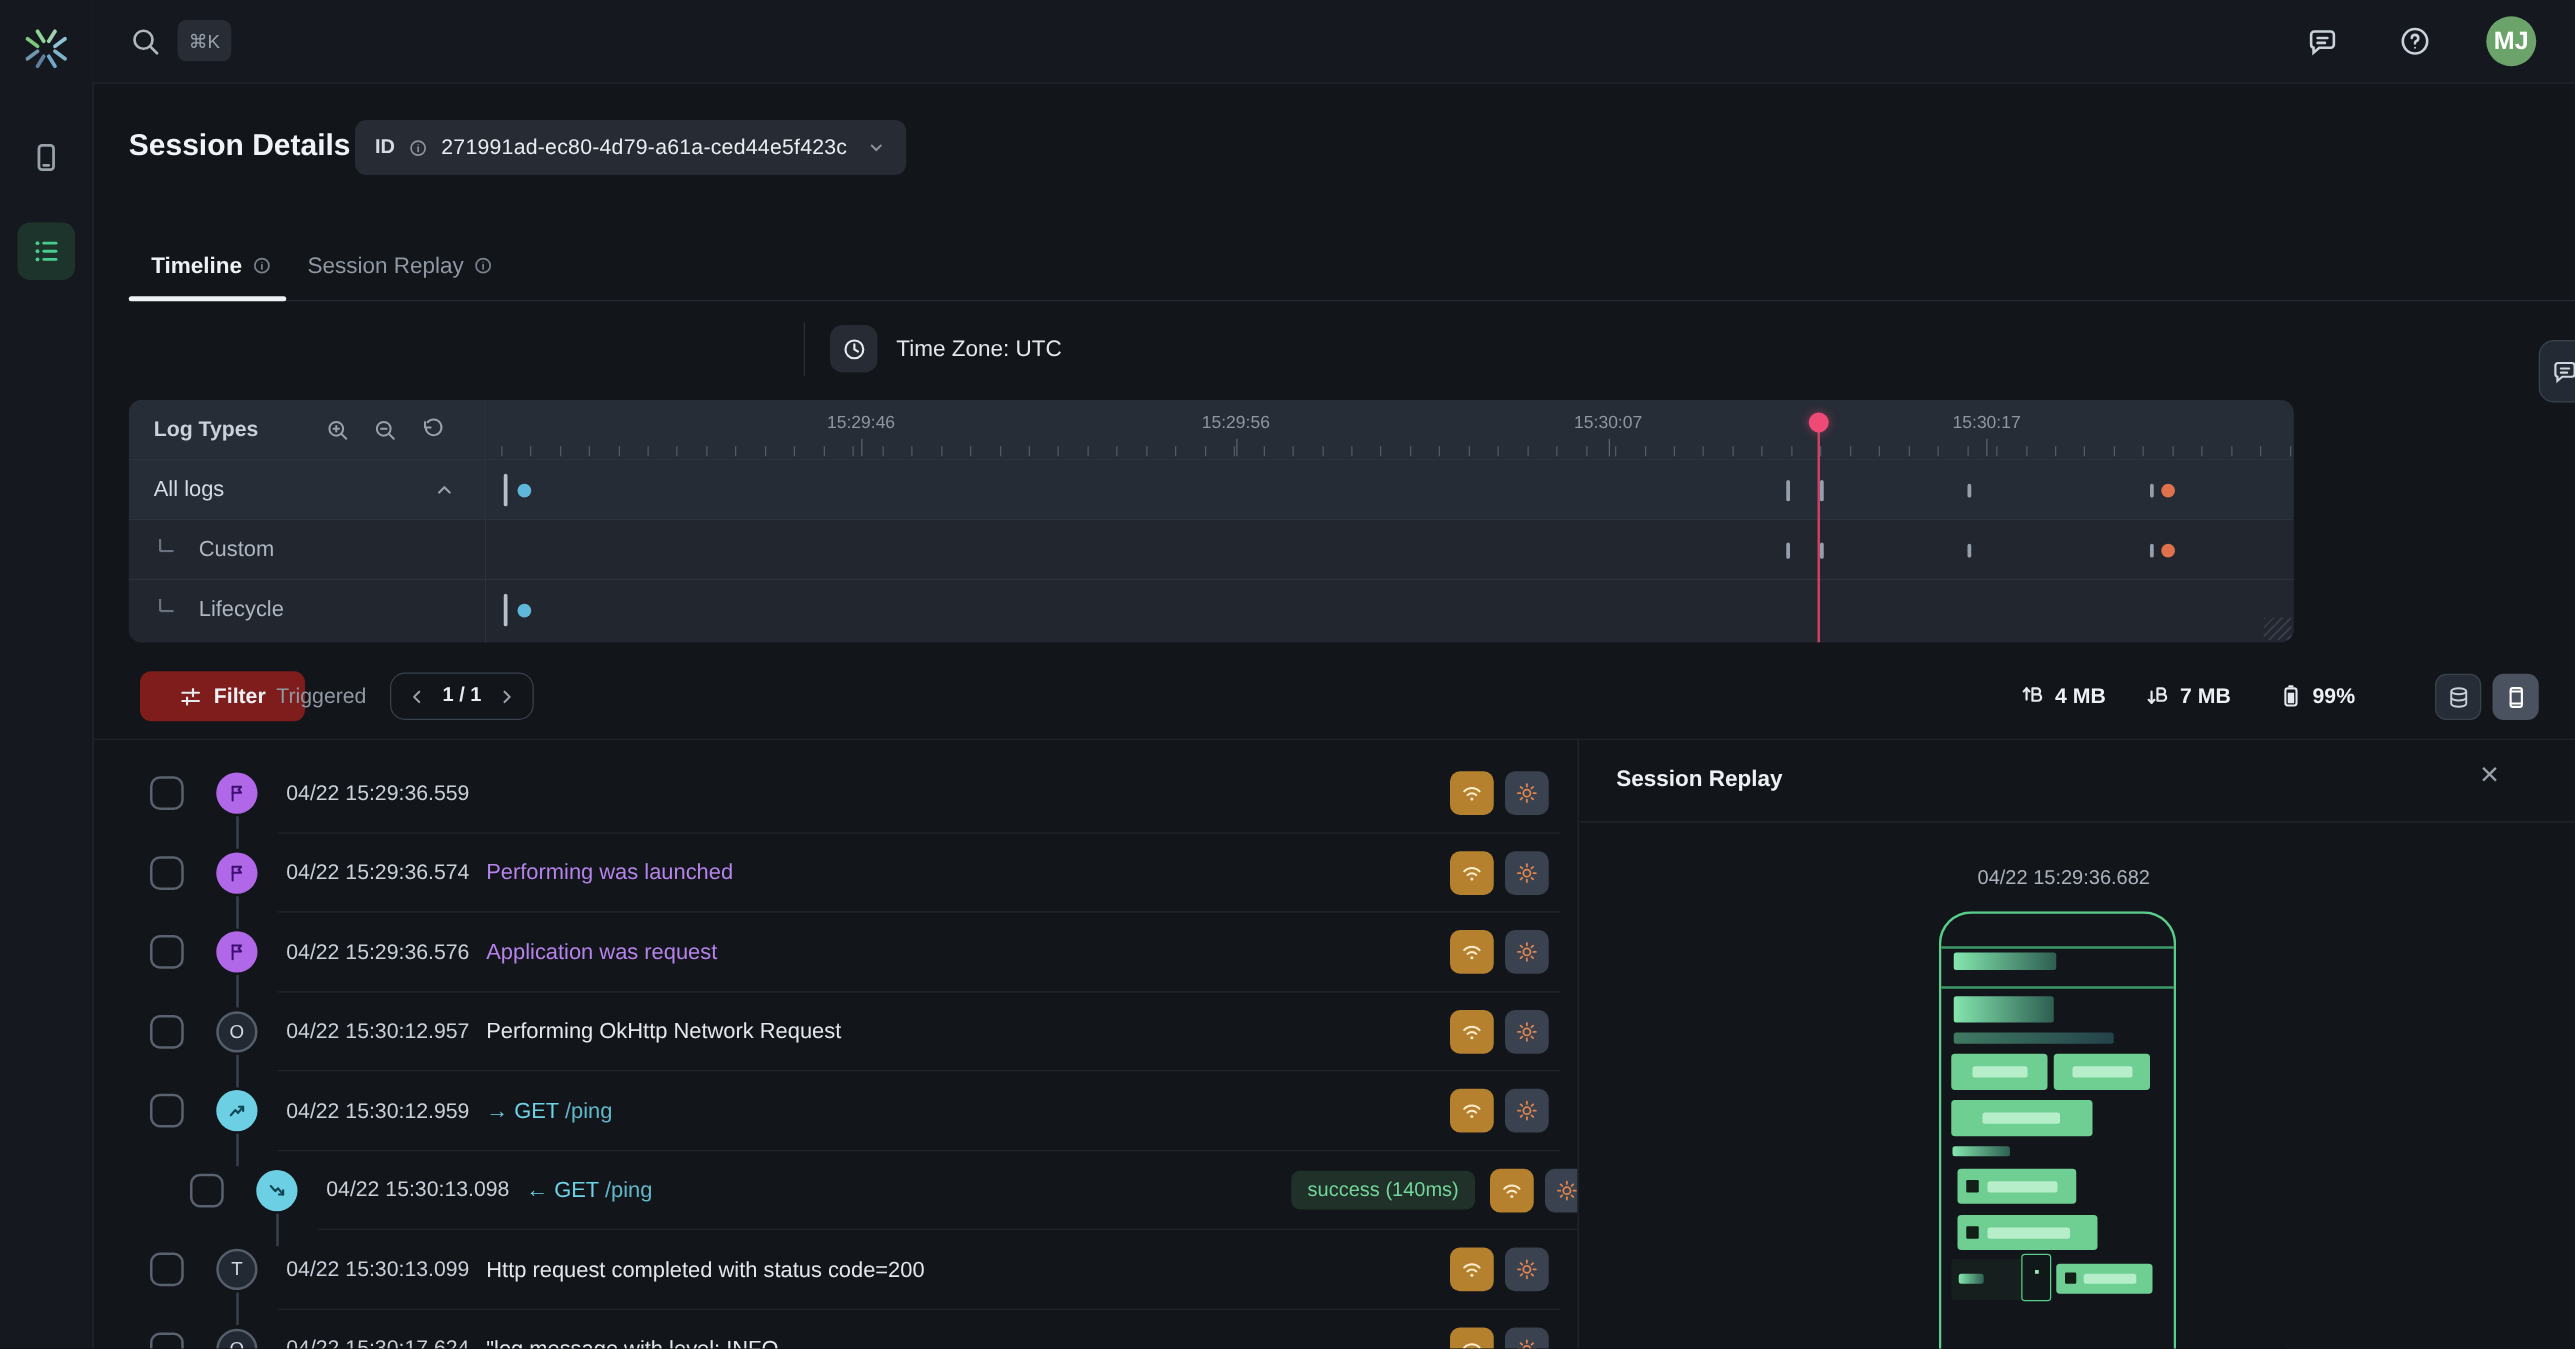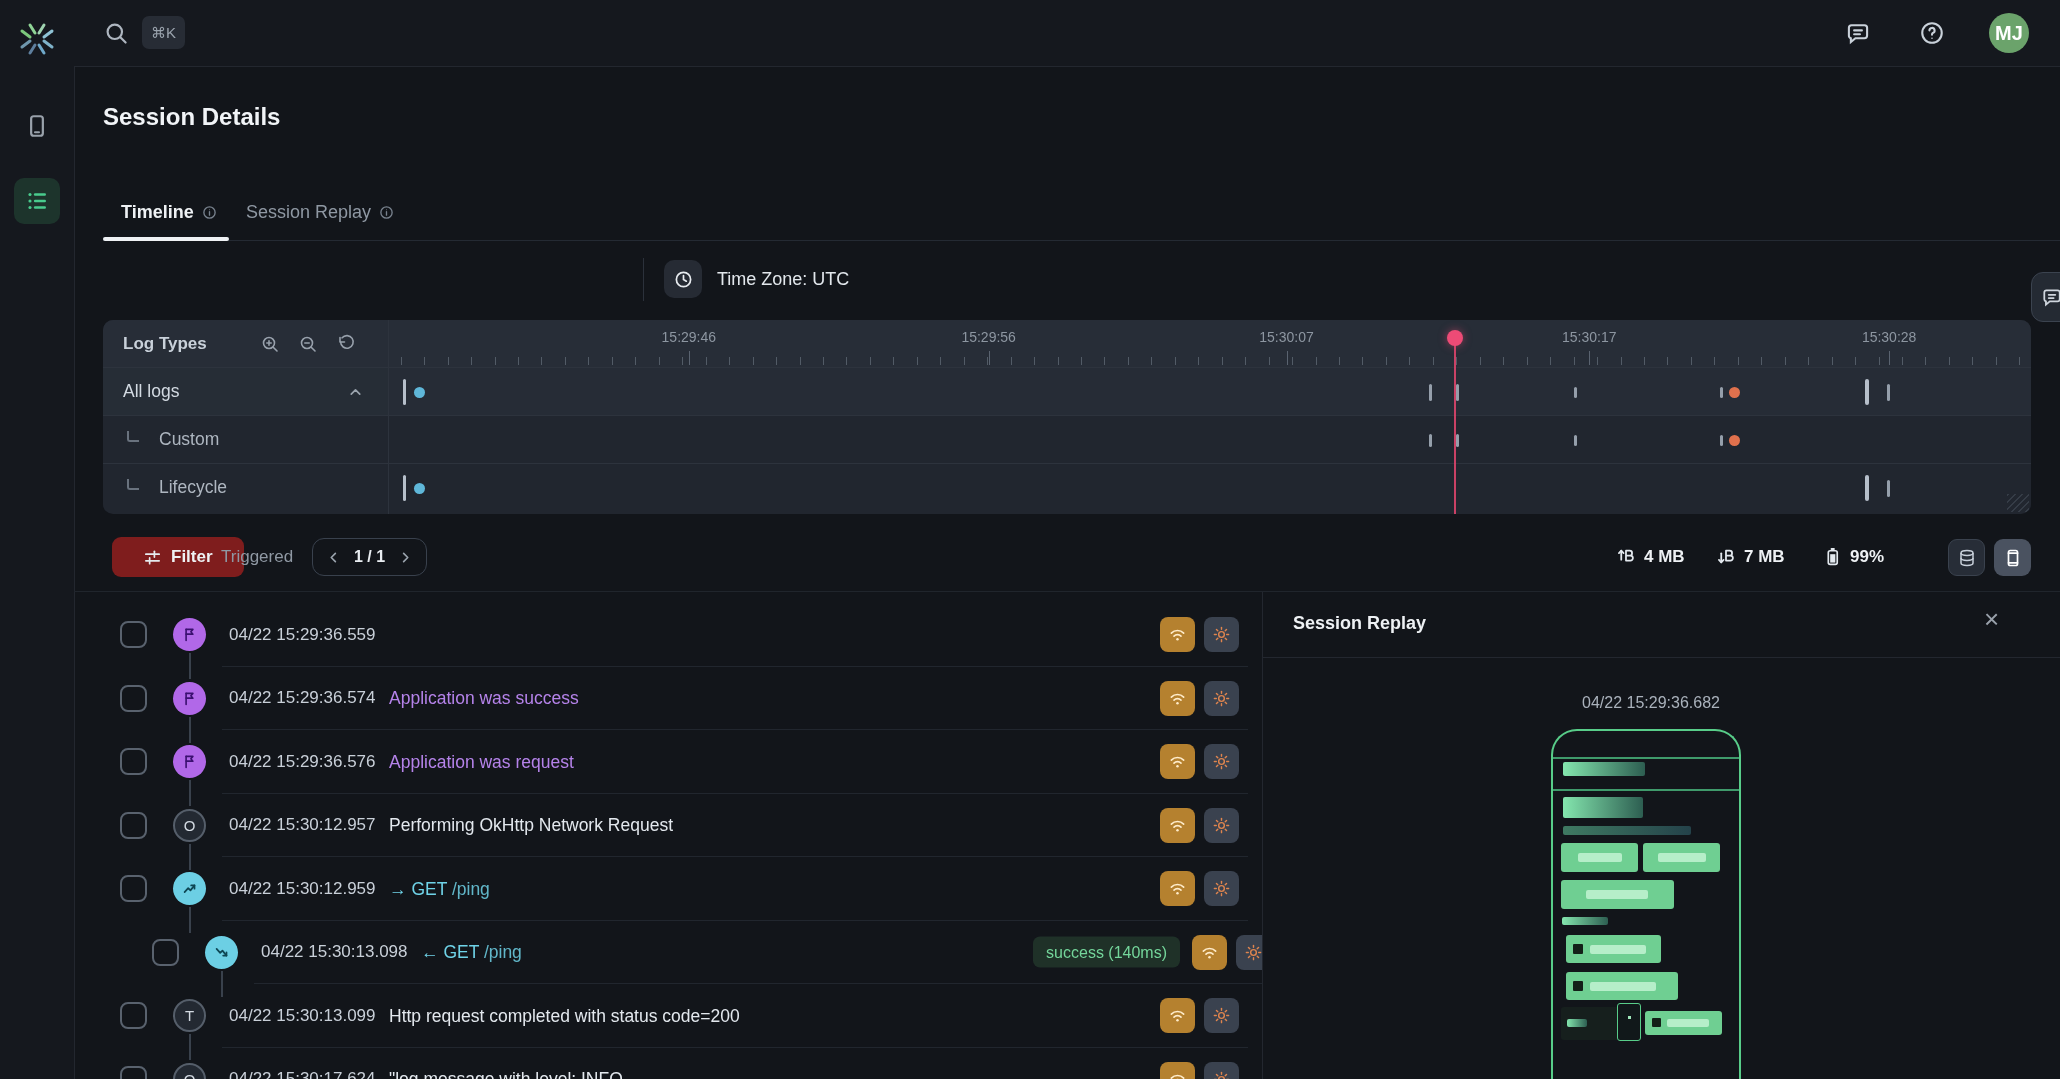--- a/index.html
+++ b/index.html
@@ -38,21 +38,21 @@
   .tabs-divider{position:absolute;left:103px;right:0;top:240px;height:1px;background:#242a33;}
 
   
   .duration{position:absolute;left:103px;top:269px;font-size:17.5px;color:#b6bec8;letter-spacing:.2px;white-space:nowrap;}
   .vdiv{position:absolute;left:643px;top:258px;width:1px;height:43px;background:#2b313b;}
   .clock-btn{position:absolute;left:664px;top:260px;width:38px;height:38px;border-radius:10px;background:#262b34;
              display:flex;align-items:center;justify-content:center;color:#e8ecf0;}
   .tz{position:absolute;left:717px;top:269px;font-size:18px;color:#e2e7ec;font-weight:500;white-space:nowrap;}
 
   
-  .tl-panel{position:absolute;left:103px;top:320px;width:1928px;height:194px;border-radius:10px;overflow:hidden;background:#21262f;}
+  .tl-panel{position:absolute;left:103px;top:320px;width:1732px;height:194px;border-radius:10px;overflow:hidden;background:#21262f;}
   .tl-left{position:absolute;left:0;top:0;width:285px;height:100%;border-right:1px solid #2d333d;}
   .tl-left-header{position:absolute;left:0;top:0;width:100%;height:47px;background:#272d37;display:flex;align-items:center;}
   .tl-left-header .t{margin-left:20px;font-size:17px;font-weight:600;color:#c9d1da;}
   .tl-tool{position:absolute;top:14px;color:#98a1ac;}
   .tl-lrow{position:absolute;left:0;width:100%;height:48px;border-top:1px solid #2d333d;display:flex;align-items:center;box-sizing:border-box;}
   .tl-lrow .corner{width:10px;height:9px;border-left:2px solid #69727e;border-bottom:2px solid #69727e;border-bottom-left-radius:3px;margin-left:24px;margin-top:-6px;}
   .tl-chart{position:absolute;left:286px;top:0;right:0;height:100%;}
   .tl-axis{position:absolute;left:0;top:0;width:100%;height:47px;background:#272d37;}
   .axis-label{position:absolute;top:9px;transform:translateX(-50%);font-size:14px;color:#8d96a1;white-space:nowrap;}
   .tick{position:absolute;bottom:2px;width:1px;background:#525b66;}
@@ -182,20 +182,36 @@
       <svg width="26" height="26" viewBox="0 0 20 20" fill="none" stroke="currentColor" stroke-width="1.6" stroke-linecap="round">
         <circle cx="10" cy="10" r="7.5"></circle>
         <path d="M8 8 a2 2 0 1 1 2.6 2 c-.6.25-.6.8-.6 1.3"></path>
           <circle cx="10" cy="14" r=".6" fill="currentColor" stroke="none"></circle>
       </svg>
     </div>
     <div class="avatar" style="left:1915px;">MJ</div>
   </div>
 
   <div class="page-title">Session Details</div>
+  <div class="id-pill">
+    <span class="lbl">ID</span>
+    <span style="color:#8b949e;">
+      <svg width="15" height="15" viewBox="0 0 20 20" fill="none" stroke="currentColor" stroke-width="1.8" stroke-linecap="round">
+        <circle cx="10" cy="10" r="7.5"></circle>
+          <line x1="10" y1="9" x2="10" y2="13.5"></line>
+          <circle cx="10" cy="6.3" r=".7" fill="currentColor" stroke="none"></circle>
+      </svg>
+    </span>
+    <span class="val">271991ad-ec80-4d79-a61a-ced44e5f423c</span>
+    <span class="chev">
+      <svg width="16" height="16" viewBox="0 0 20 20" fill="none" stroke="currentColor" stroke-width="2" stroke-linecap="round">
+          <path d="M5.5 8 l4.5 4.5 4.5-4.5"></path>
+        </svg>
+    </span>
+  </div>
 
   <div class="tab active" style="left:121px;">
     <span>Timeline</span>
     <span class="info">
       <svg width="15" height="15" viewBox="0 0 20 20" fill="none" stroke="currentColor" stroke-width="1.8" stroke-linecap="round">
         <circle cx="10" cy="10" r="7.5"></circle>
           <line x1="10" y1="9" x2="10" y2="13.5"></line>
           <circle cx="10" cy="6.3" r=".7" fill="currentColor" stroke="none"></circle>
       </svg>
     </span>
@@ -500,21 +516,21 @@
         <div class="cb"></div>
         <div class="lg-av purple">
           <svg width="17" height="17" viewBox="0 0 20 20" fill="none" stroke="currentColor" stroke-width="1.9" stroke-linecap="round" stroke-linejoin="round">
             <path d="M6 17 V4"></path>
             <path d="M6 4 h8 l-2.4 2.8 L14 9.6 H6"></path>
           </svg>
         </div>
         <div class="lg-conn"></div>
         <div class="lg-time">04/22 15:29:36.574</div>
         <div class="lg-content">
-          <span class="lg-text purple">Application was success</span>
+          <span class="lg-text purple">Performing was launched</span>
         </div>
         <div class="row-btn net">
           <span>
             <svg width="19" height="19" viewBox="0 0 20 20" fill="none" stroke="currentColor" stroke-width="1.7" stroke-linecap="round">
               <path d="M3.5 8.5 a9 9 0 0 1 13 0"></path>
               <path d="M6.3 11.7 a5.2 5.2 0 0 1 7.4 0"></path>
               <circle cx="10" cy="15" r="1.3" fill="currentColor" stroke="none"></circle>
             </svg>
           </span>
         </div>

